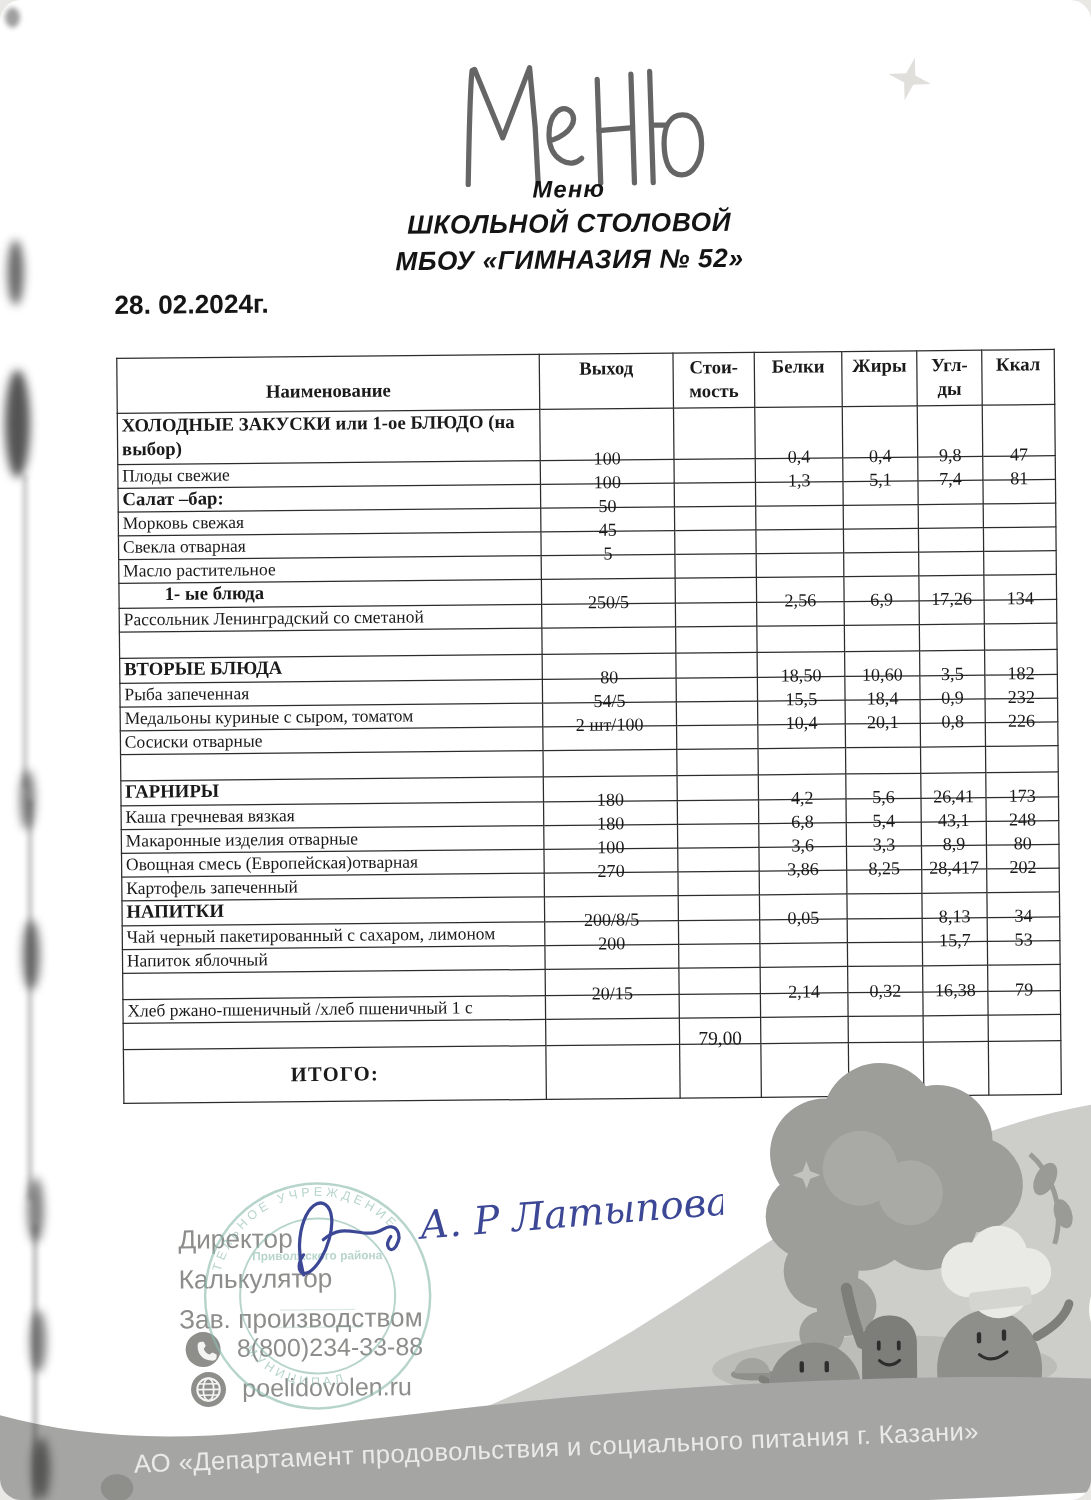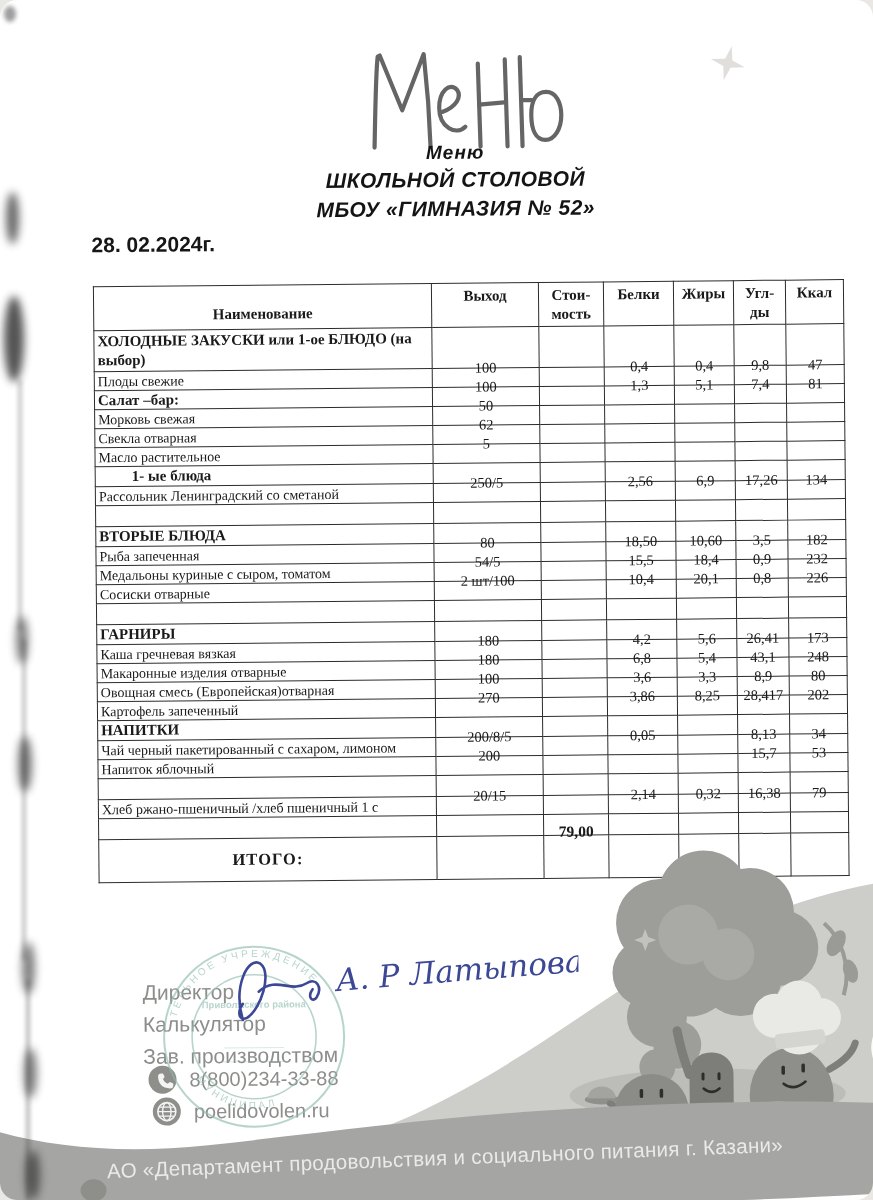--- a/index.html
+++ b/index.html
@@ -47,21 +47,21 @@
   tr.r-item-bold .c-name{font-weight:bold; font-size:15px;}
   tr.r-section td{height:19px;}
   tr.r-section .c-name{font-weight:bold; font-size:15px; vertical-align:middle;}
   tr.r-section-indent td{height:19px;}
   tr.r-section-indent .c-name{font-weight:bold; font-size:15px; vertical-align:middle; padding-left:36px;}
   tr.r-section2 td{height:40px;}
   tr.r-section2 .c-name{font-weight:bold; font-size:15px; vertical-align:middle; line-height:1.3;}
   tr.r-empty td{height:20px;}
   tr.r-total td{height:42px;}
   tr.r-total .c-name{text-align:center; font-weight:bold; font-size:16.5px; vertical-align:middle; letter-spacing:1px;}
-  tr.r-total .val{font-weight:bold; transform:translateY(-13px); font-size:15.5px;}
+  tr.r-total .val{font-weight:normal; transform:translateY(-13px); font-size:15.5px;}
 
   
   .footer-art{position:absolute; left:-16px; bottom:-12px; width:905px; height:365px;}
   .stamp{position:absolute; left:133px; top:928px; width:232px; height:218px; opacity:.62;}
   .roles{
     position:absolute; left:138px; top:974px;
     font-family:"Liberation Sans", sans-serif; font-size:21px; color:#8d8d8b; line-height:32px;
   }
   .contact{
     position:absolute; font-family:"Liberation Sans", sans-serif; color:#8d8d8b; font-size:20px;
@@ -161,21 +161,21 @@
             <td class="c-name">Морковь свежая</td>
             <td class="c-val c-out"><span class="val">50</span></td>
             <td class="c-val c-cost"></td>
             <td class="c-val c-protein"></td>
             <td class="c-val c-fat"></td>
             <td class="c-val c-carbs"></td>
             <td class="c-val c-kcal"></td>
           </tr>
           <tr class="r-item">
             <td class="c-name">Свекла отварная</td>
-            <td class="c-val c-out"><span class="val">62</span></td>
+            <td class="c-val c-out"><span class="val">45</span></td>
             <td class="c-val c-cost"></td>
             <td class="c-val c-protein"></td>
             <td class="c-val c-fat"></td>
             <td class="c-val c-carbs"></td>
             <td class="c-val c-kcal"></td>
           </tr>
           <tr class="r-item">
             <td class="c-name">Масло растительное</td>
             <td class="c-val c-out"><span class="val">5</span></td>
             <td class="c-val c-cost"></td>

